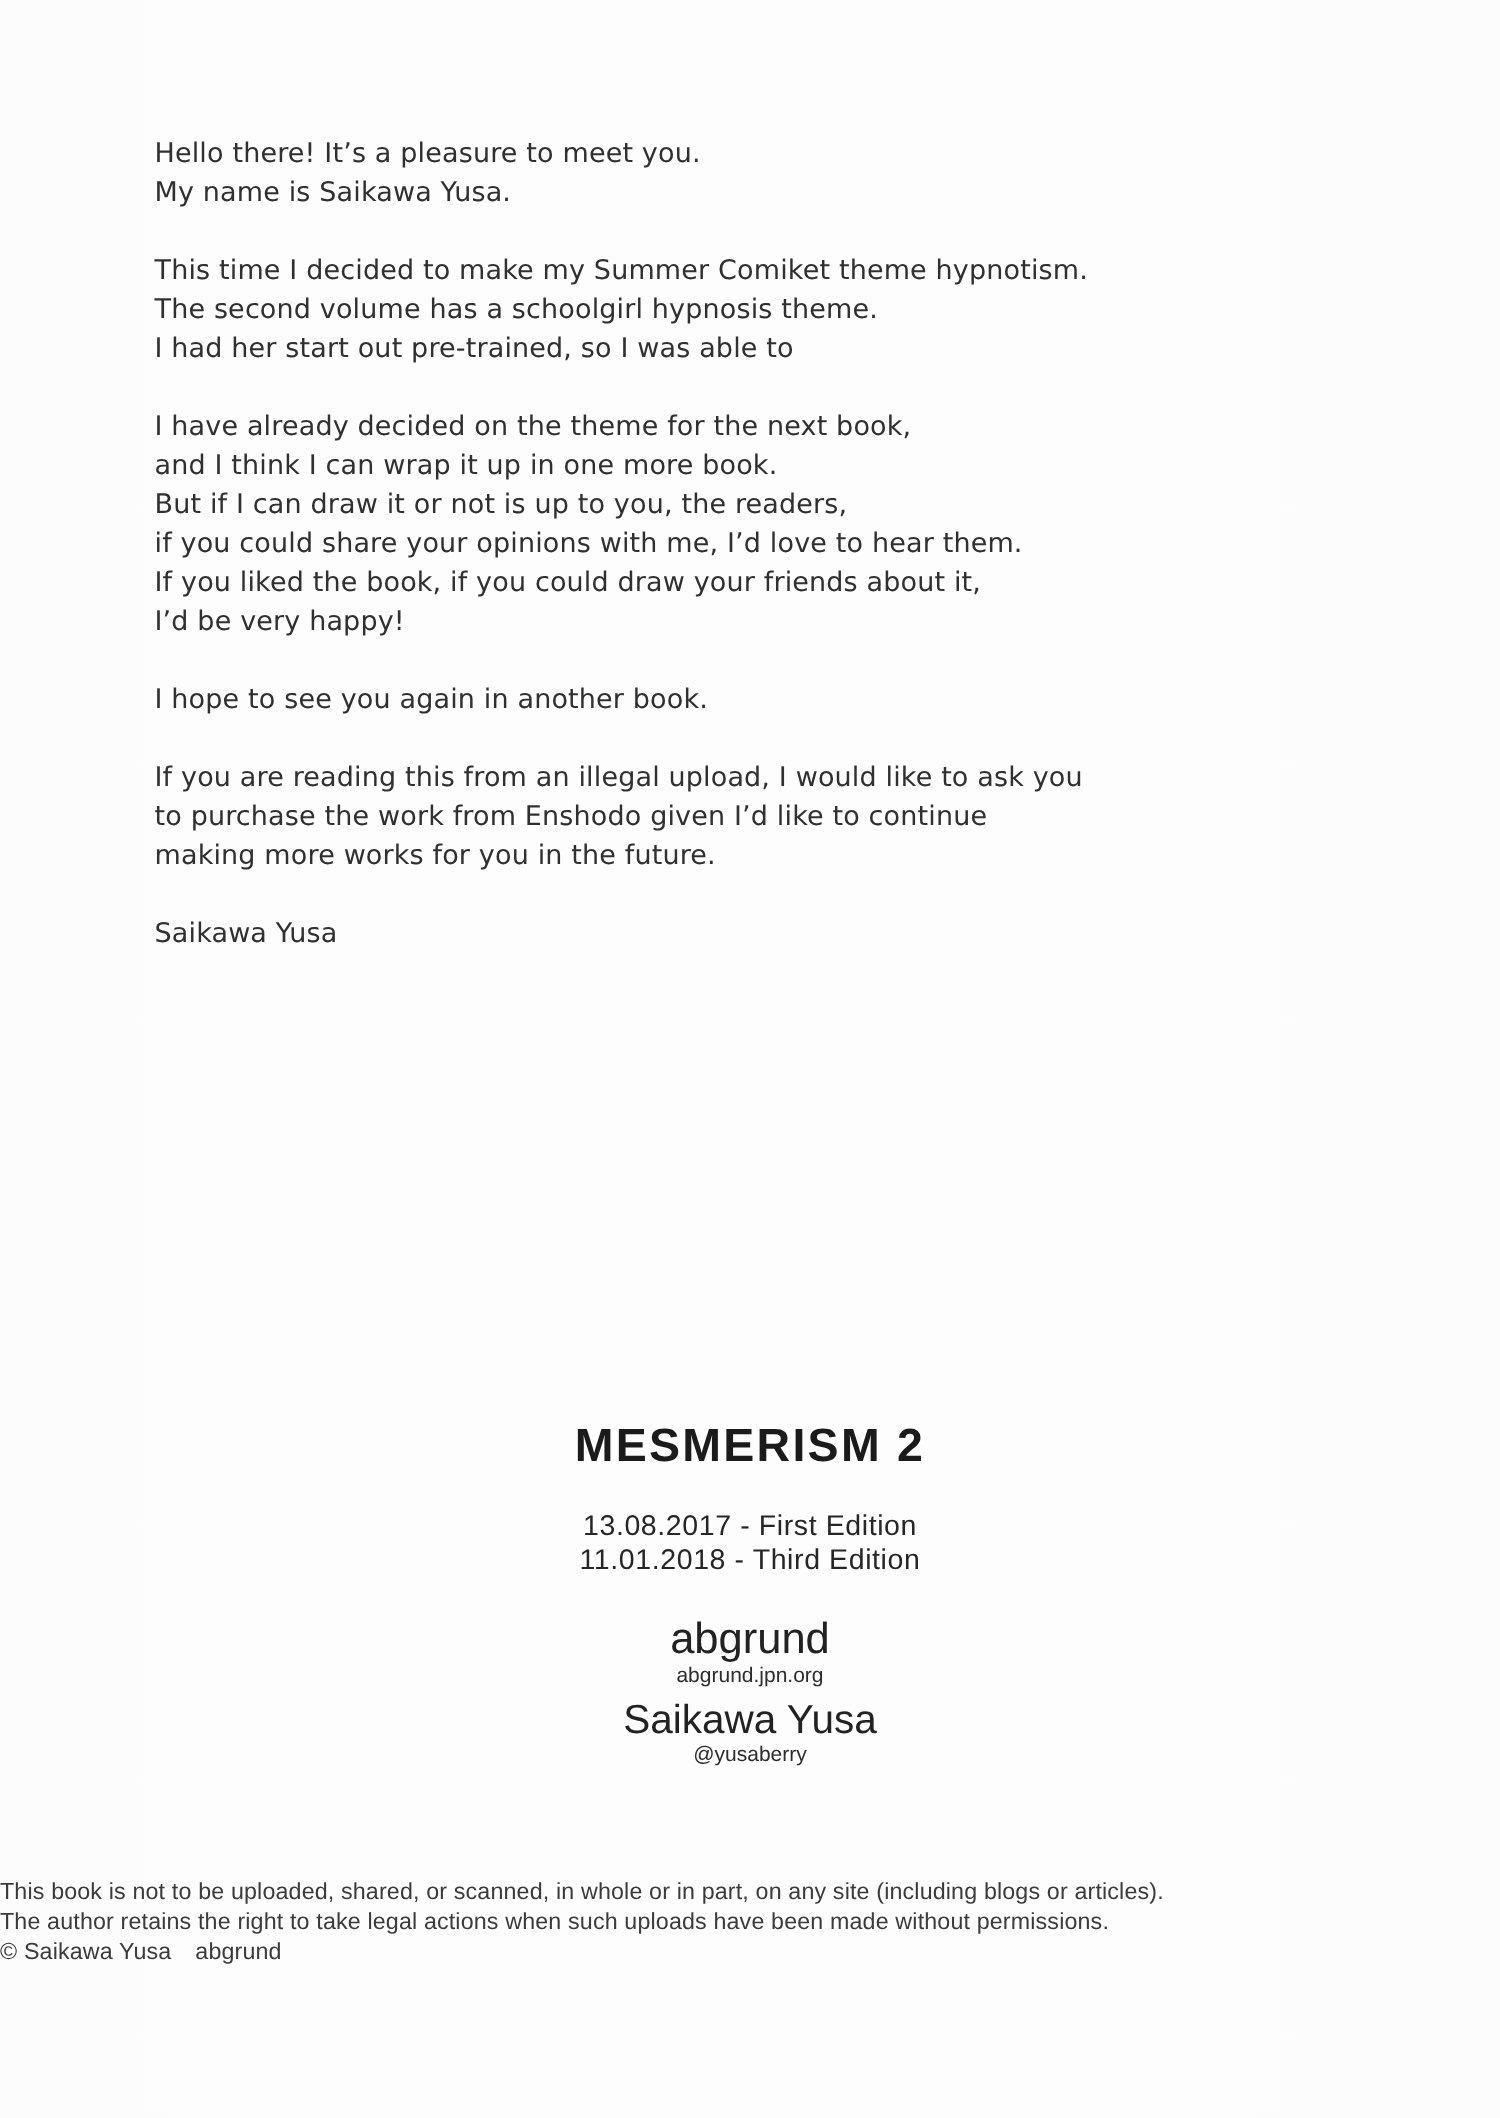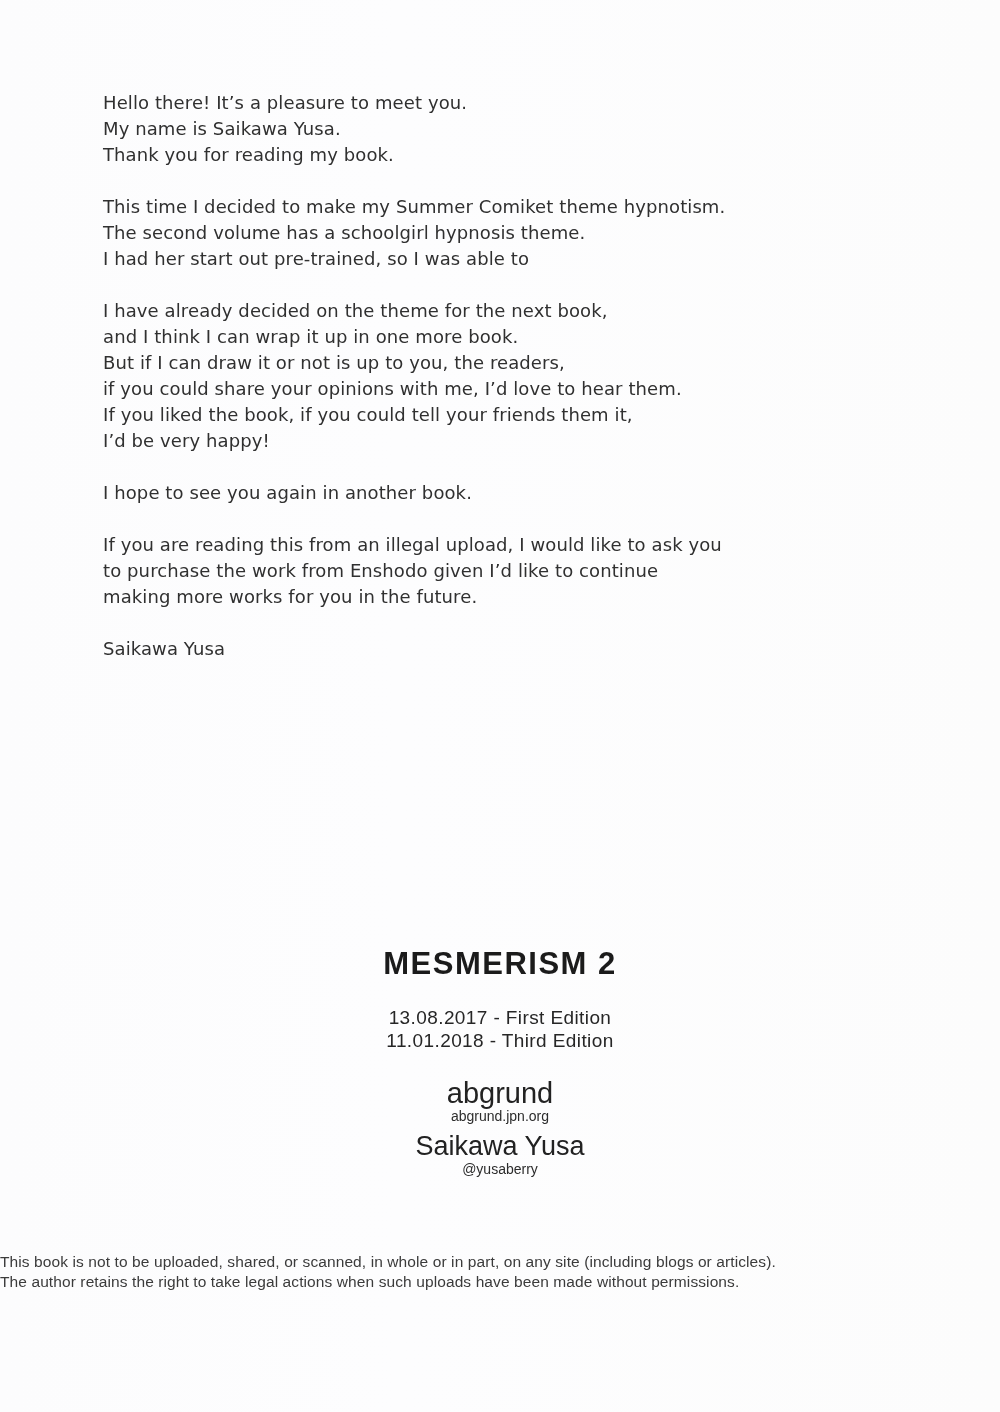--- a/index.html
+++ b/index.html
@@ -106,33 +106,32 @@
 </style>
 </head>
 <body>
 
 <div class="page">
 
   <div class="afterword">
     <div class="para">
       <div>Hello there! It’s a pleasure to meet you.</div>
       <div>My name is Saikawa Yusa.</div>
-      <div>Thank you for reading my book.</div>
     </div>
     <div class="para">
       <div>This time I decided to make my Summer Comiket theme hypnotism.</div>
       <div>The second volume has a schoolgirl hypnosis theme.</div>
       <div>I had her start out pre-trained, so I was able to</div>
     </div>
     <div class="para">
       <div>I have already decided on the theme for the next book,</div>
       <div>and I think I can wrap it up in one more book.</div>
       <div>But if I can draw it or not is up to you, the readers,</div>
       <div>if you could share your opinions with me, I’d love to hear them.</div>
-      <div>If you liked the book, if you could tell your friends them it,</div>
+      <div>If you liked the book, if you could draw your friends about it,</div>
       <div>I’d be very happy!</div>
     </div>
     <div class="para">
       <div>I hope to see you again in another book.</div>
     </div>
     <div class="para">
       <div>If you are reading this from an illegal upload, I would like to ask you</div>
       <div>to purchase the work from Enshodo given I’d like to continue</div>
       <div>making more works for you in the future.</div>
     </div>
@@ -145,15 +144,18 @@
     <div class="edition">11.01.2018 - Third Edition</div>
     <div class="circle-name">abgrund</div>
     <div class="circle-url">abgrund.jpn.org</div>
     <div class="author-name">Saikawa Yusa</div>
     <div class="author-handle">@yusaberry</div>
   </div>
 
   <div class="legal">
     <div>This book is not to be uploaded, shared, or scanned, in whole or in part, on any site (including blogs or articles).</div>
     <div>The author retains the right to take legal actions when such uploads have been made without permissions.</div>
+    <div class="copyright-row">
+      <span>© Saikawa Yusa</span><span class="copyright-circle">abgrund</span>
+    </div>
   </div>
 
 </div>
 
 </body></html>

